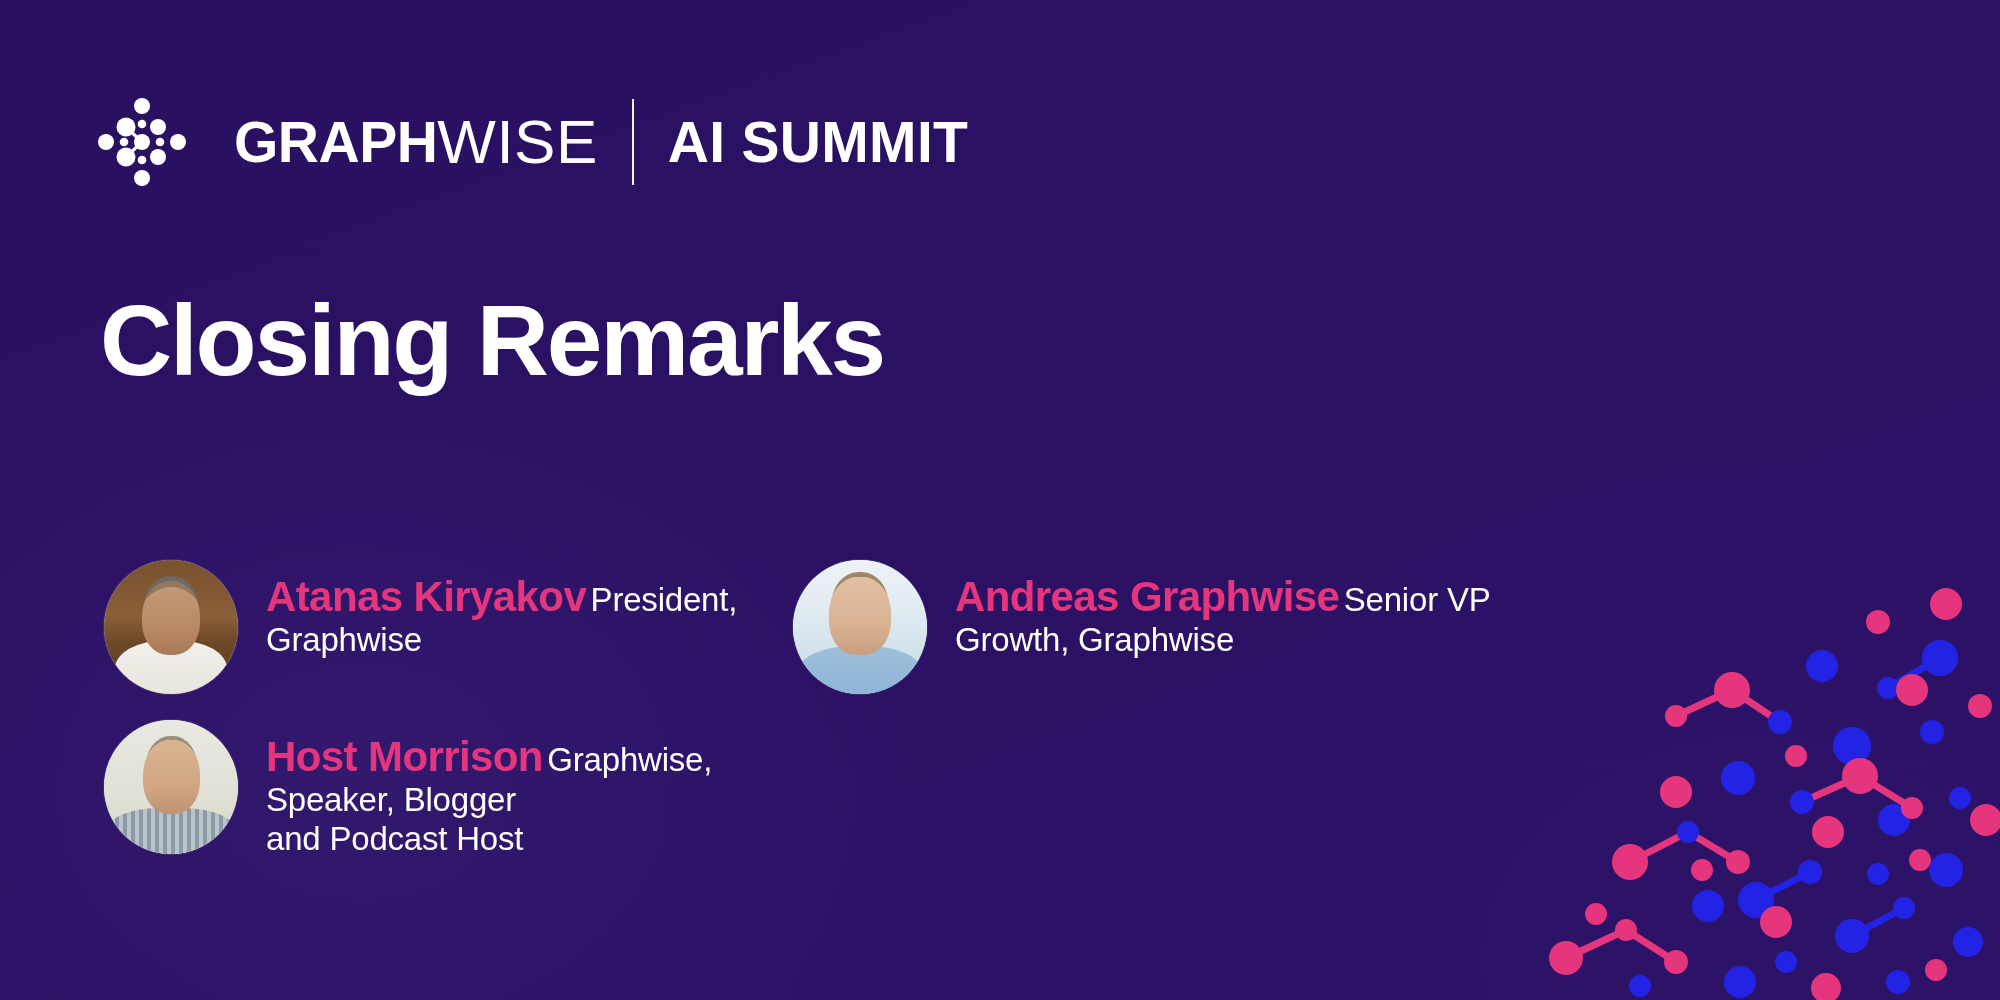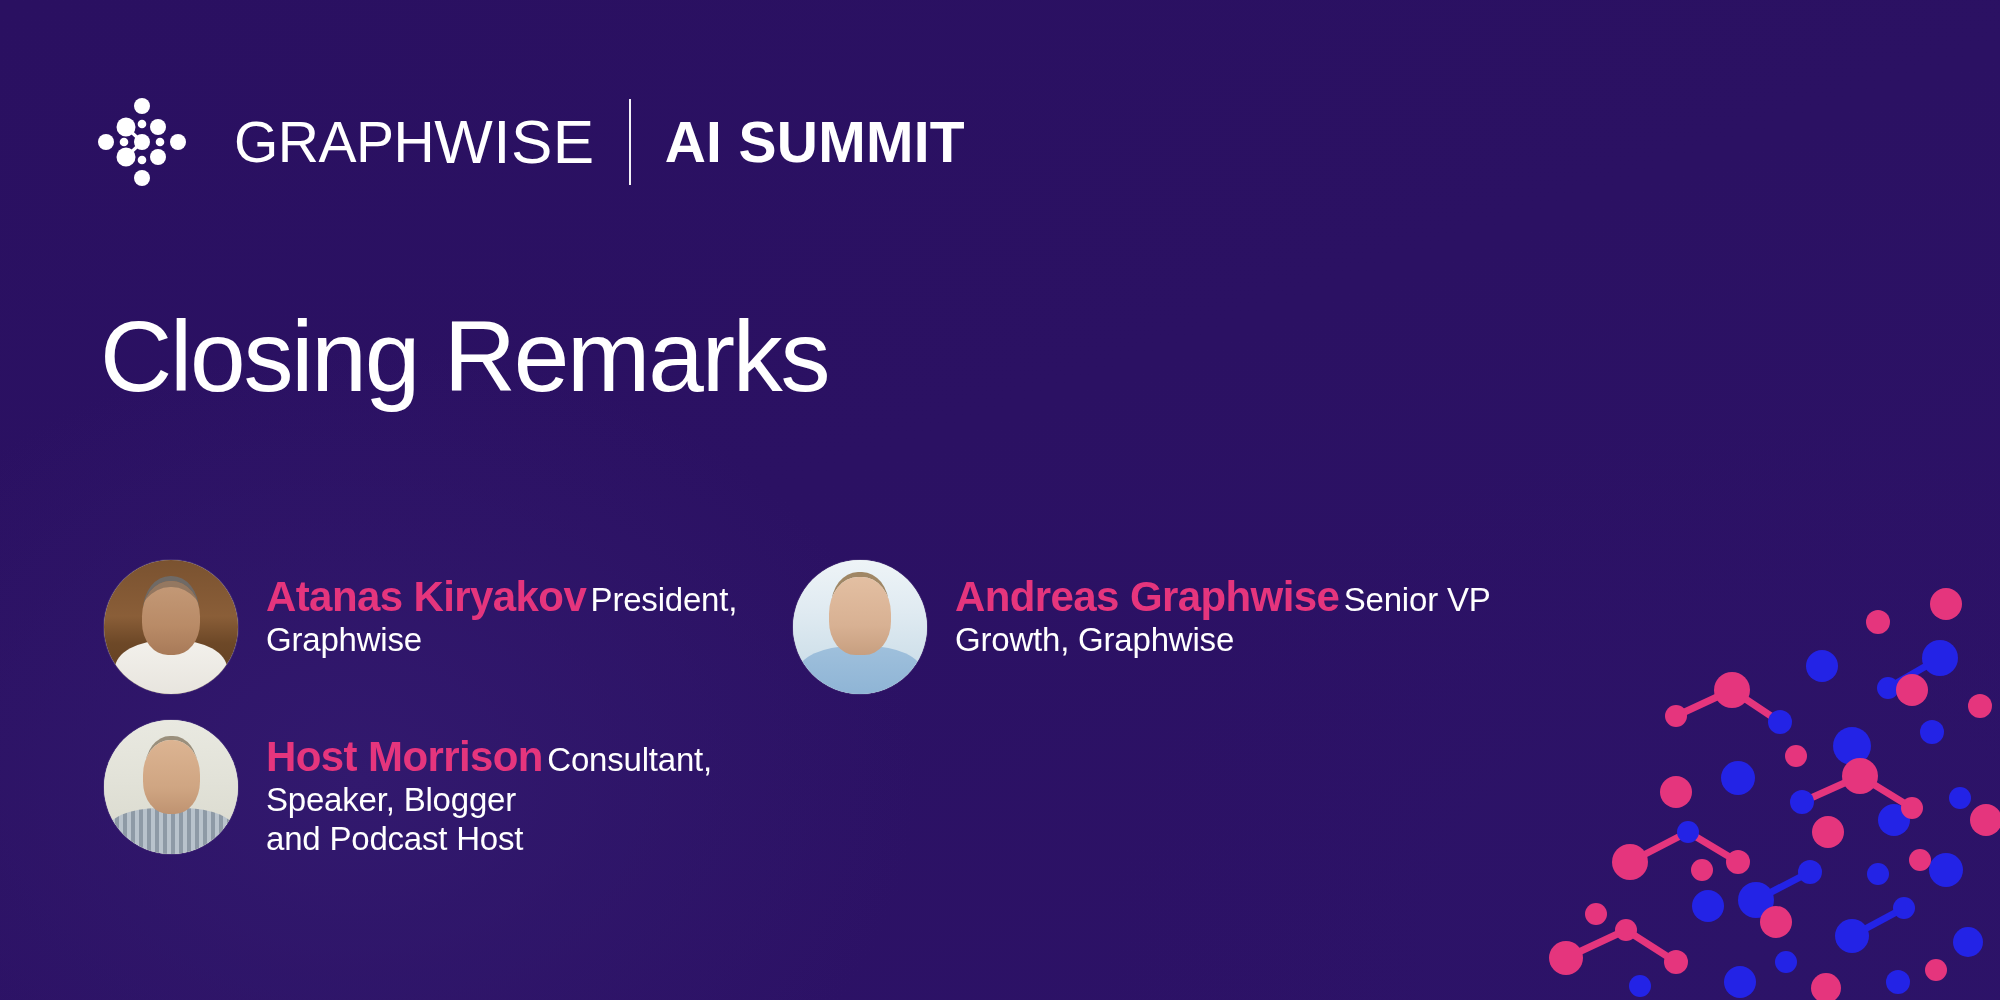--- a/index.html
+++ b/index.html
@@ -30,45 +30,45 @@
     height:92px;
     display:flex; align-items:center;
   }
   .logo-mark { width:92px; height:92px; flex:0 0 auto; }
   .wordmark {
     display:flex; align-items:center;
     margin-left:46px;
     height:92px;
   }
   .wm-graph {
-    font-size:57px; font-weight:400; color:#ffffff;
+    font-size:57px; font-weight:700; color:#ffffff;
     letter-spacing:-0.5px; line-height:1;
   }
   .wm-wise {
     font-size:62px; font-weight:300; color:#ffffff;
     letter-spacing:0.5px; line-height:1;
   }
   .wm-divider {
     width:2px; height:86px;
     background:#ffffff;
     margin:0 34px;
     opacity:.95;
   }
   .wm-summit {
     font-size:57px; font-weight:700; color:#ffffff;
     letter-spacing:0.3px; line-height:1;
   }
 
   
   .slide-title {
     position:absolute;
-    left:100px; top:356px;
+    left:100px; top:340px;
     transform:translateY(-50%);
     font-size:100px;
-    font-weight:400;
+    font-weight:700;
     color:#ffffff;
     letter-spacing:-2.2px;
     line-height:1.02;
     white-space:nowrap;
   }
 
   
   .speakers {
     position:absolute;
     left:104px; top:560px;
@@ -278,21 +278,21 @@
     <div class="speaker-row row-2">
 
       <div class="speaker slot-left">
         <span class="avatar">
           <span class="ph ph-alan">
               <span class="glasses"></span>
             </span>
         </span>
         <span class="speaker-text">
           <span class="speaker-name">Host Morrison</span>
-          <span class="speaker-role">Consultant, Speaker, Blogger
+          <span class="speaker-role">Graphwise, Speaker, Blogger
 and Podcast Host</span>
         </span>
       </div>
 
     </div>
 
   </div>
 
   <div class="decor">
     <svg viewBox="0 0 520 430" xmlns="http://www.w3.org/2000/svg" aria-hidden="true">

